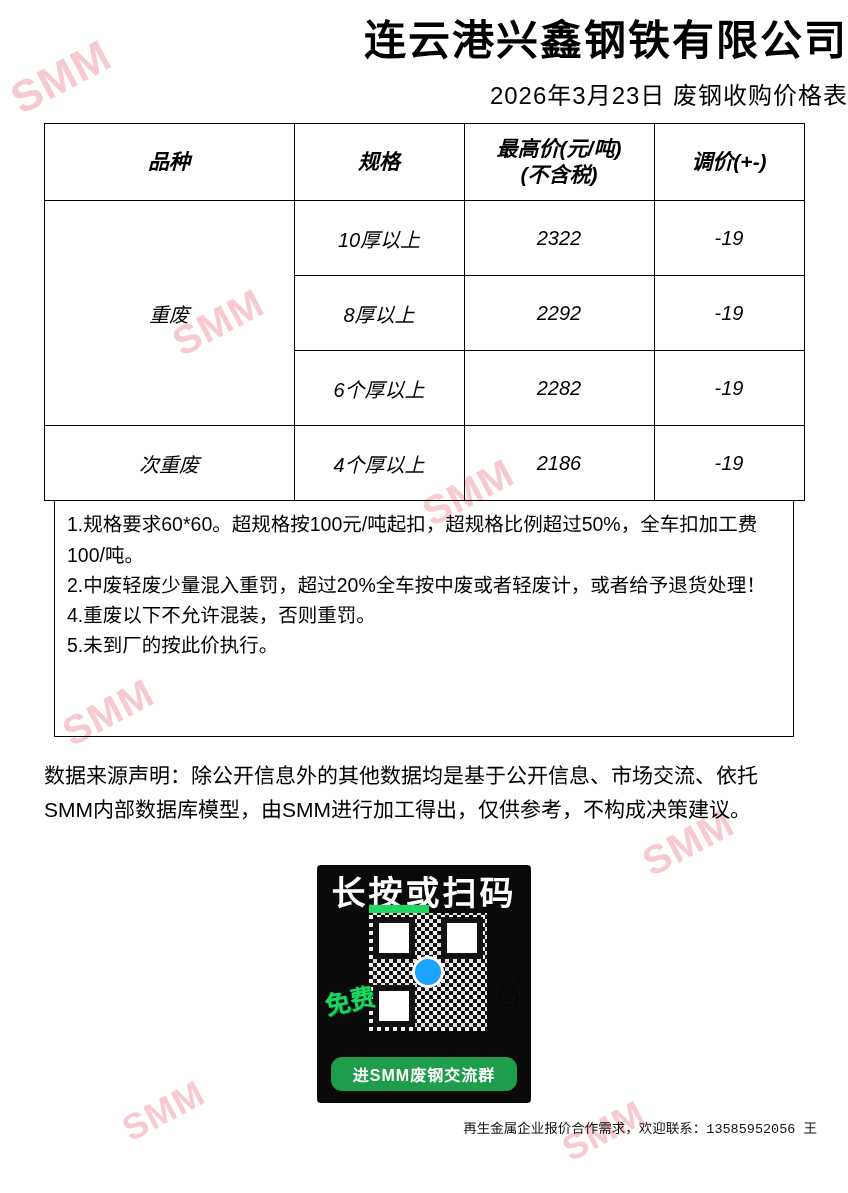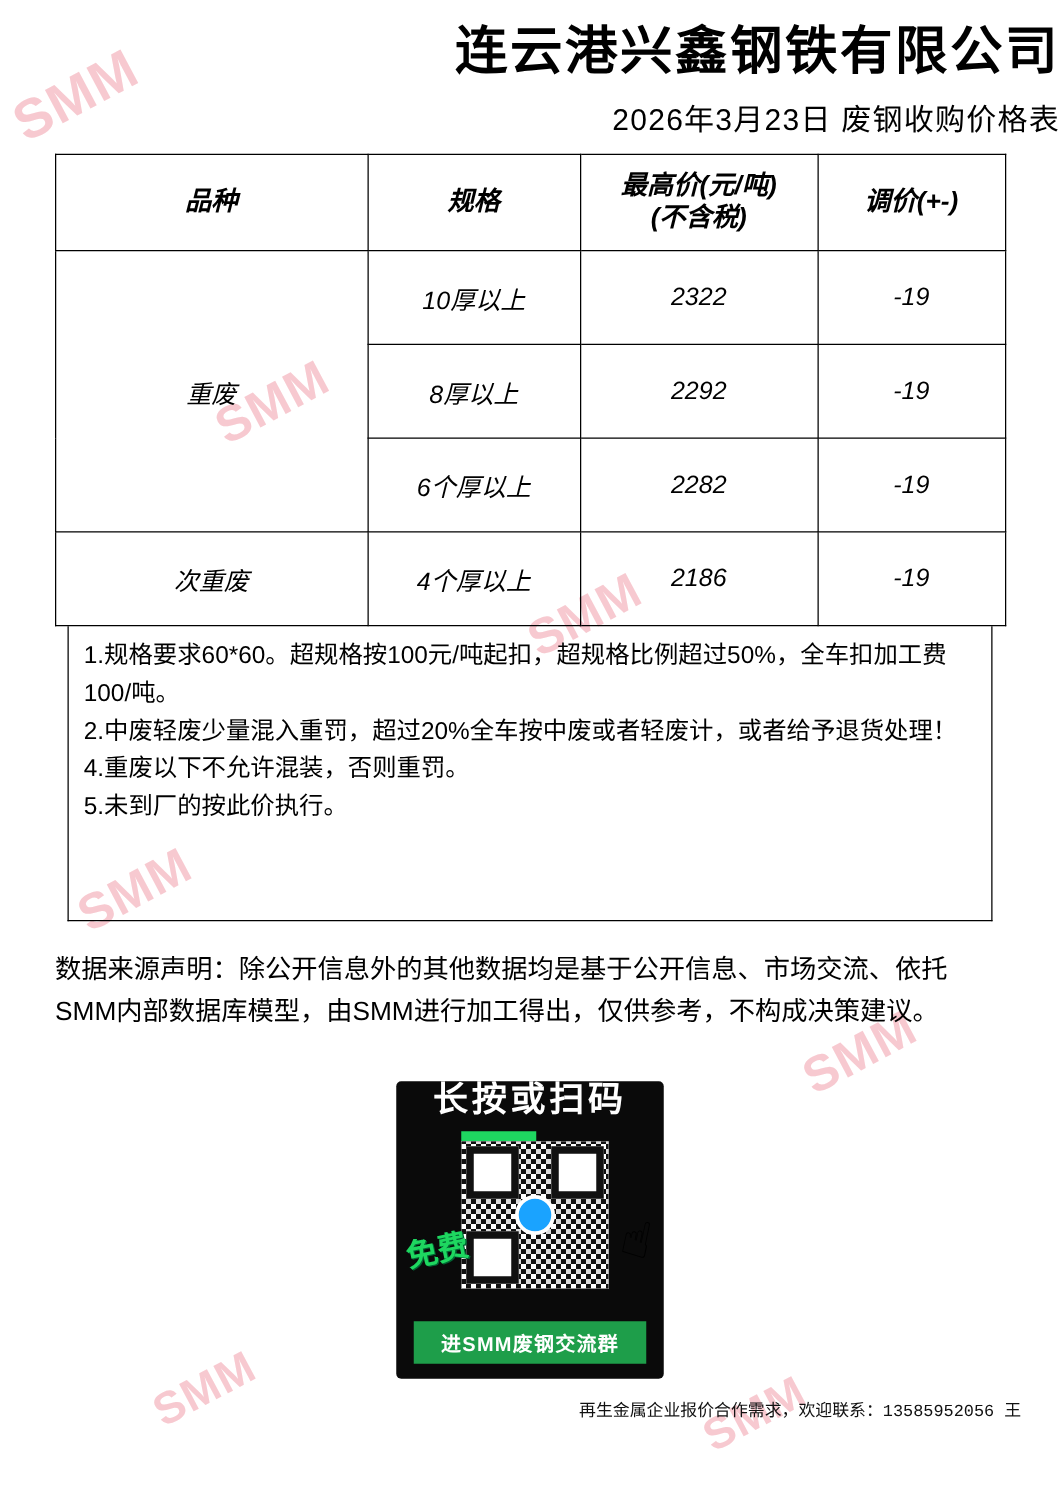--- a/index.html
+++ b/index.html
@@ -129,23 +129,24 @@
     width: 214px;
     height: 238px;
     background: #0a0a0a;
     border-radius: 4px;
     position: relative;
     overflow: hidden;
   }
   .qr-head {
     text-align: center;
     color: #ffffff;
-    font-size: 28px;
+    font-size: 34px;
     font-weight: bold;
     letter-spacing: 3px;
+    padding-top: 10px;
     line-height: 1.1;
   }
   .qr-code {
     position: absolute;
     left: 52px;
     top: 48px;
     width: 118px;
     height: 118px;
     background:
       repeating-linear-gradient(0deg, #fff 0 4px, #111 4px 8px),
@@ -202,21 +203,21 @@
   }
   .qr-foot {
     position: absolute;
     left: 14px; right: 14px; bottom: 12px;
     background: #1e9e4a;
     color: #ffffff;
     font-size: 16px;
     font-weight: bold;
     text-align: center;
     letter-spacing: 1px;
-    border-radius: 0;
+    border-radius: 11px;
     padding: 5px 0;
   }
   .qr-caption {
     text-align: right;
     font-size: 13.5px;
     color: #111;
     margin-top: 14px;
     width: 500px;
     margin-left: auto;
     margin-right: auto;

